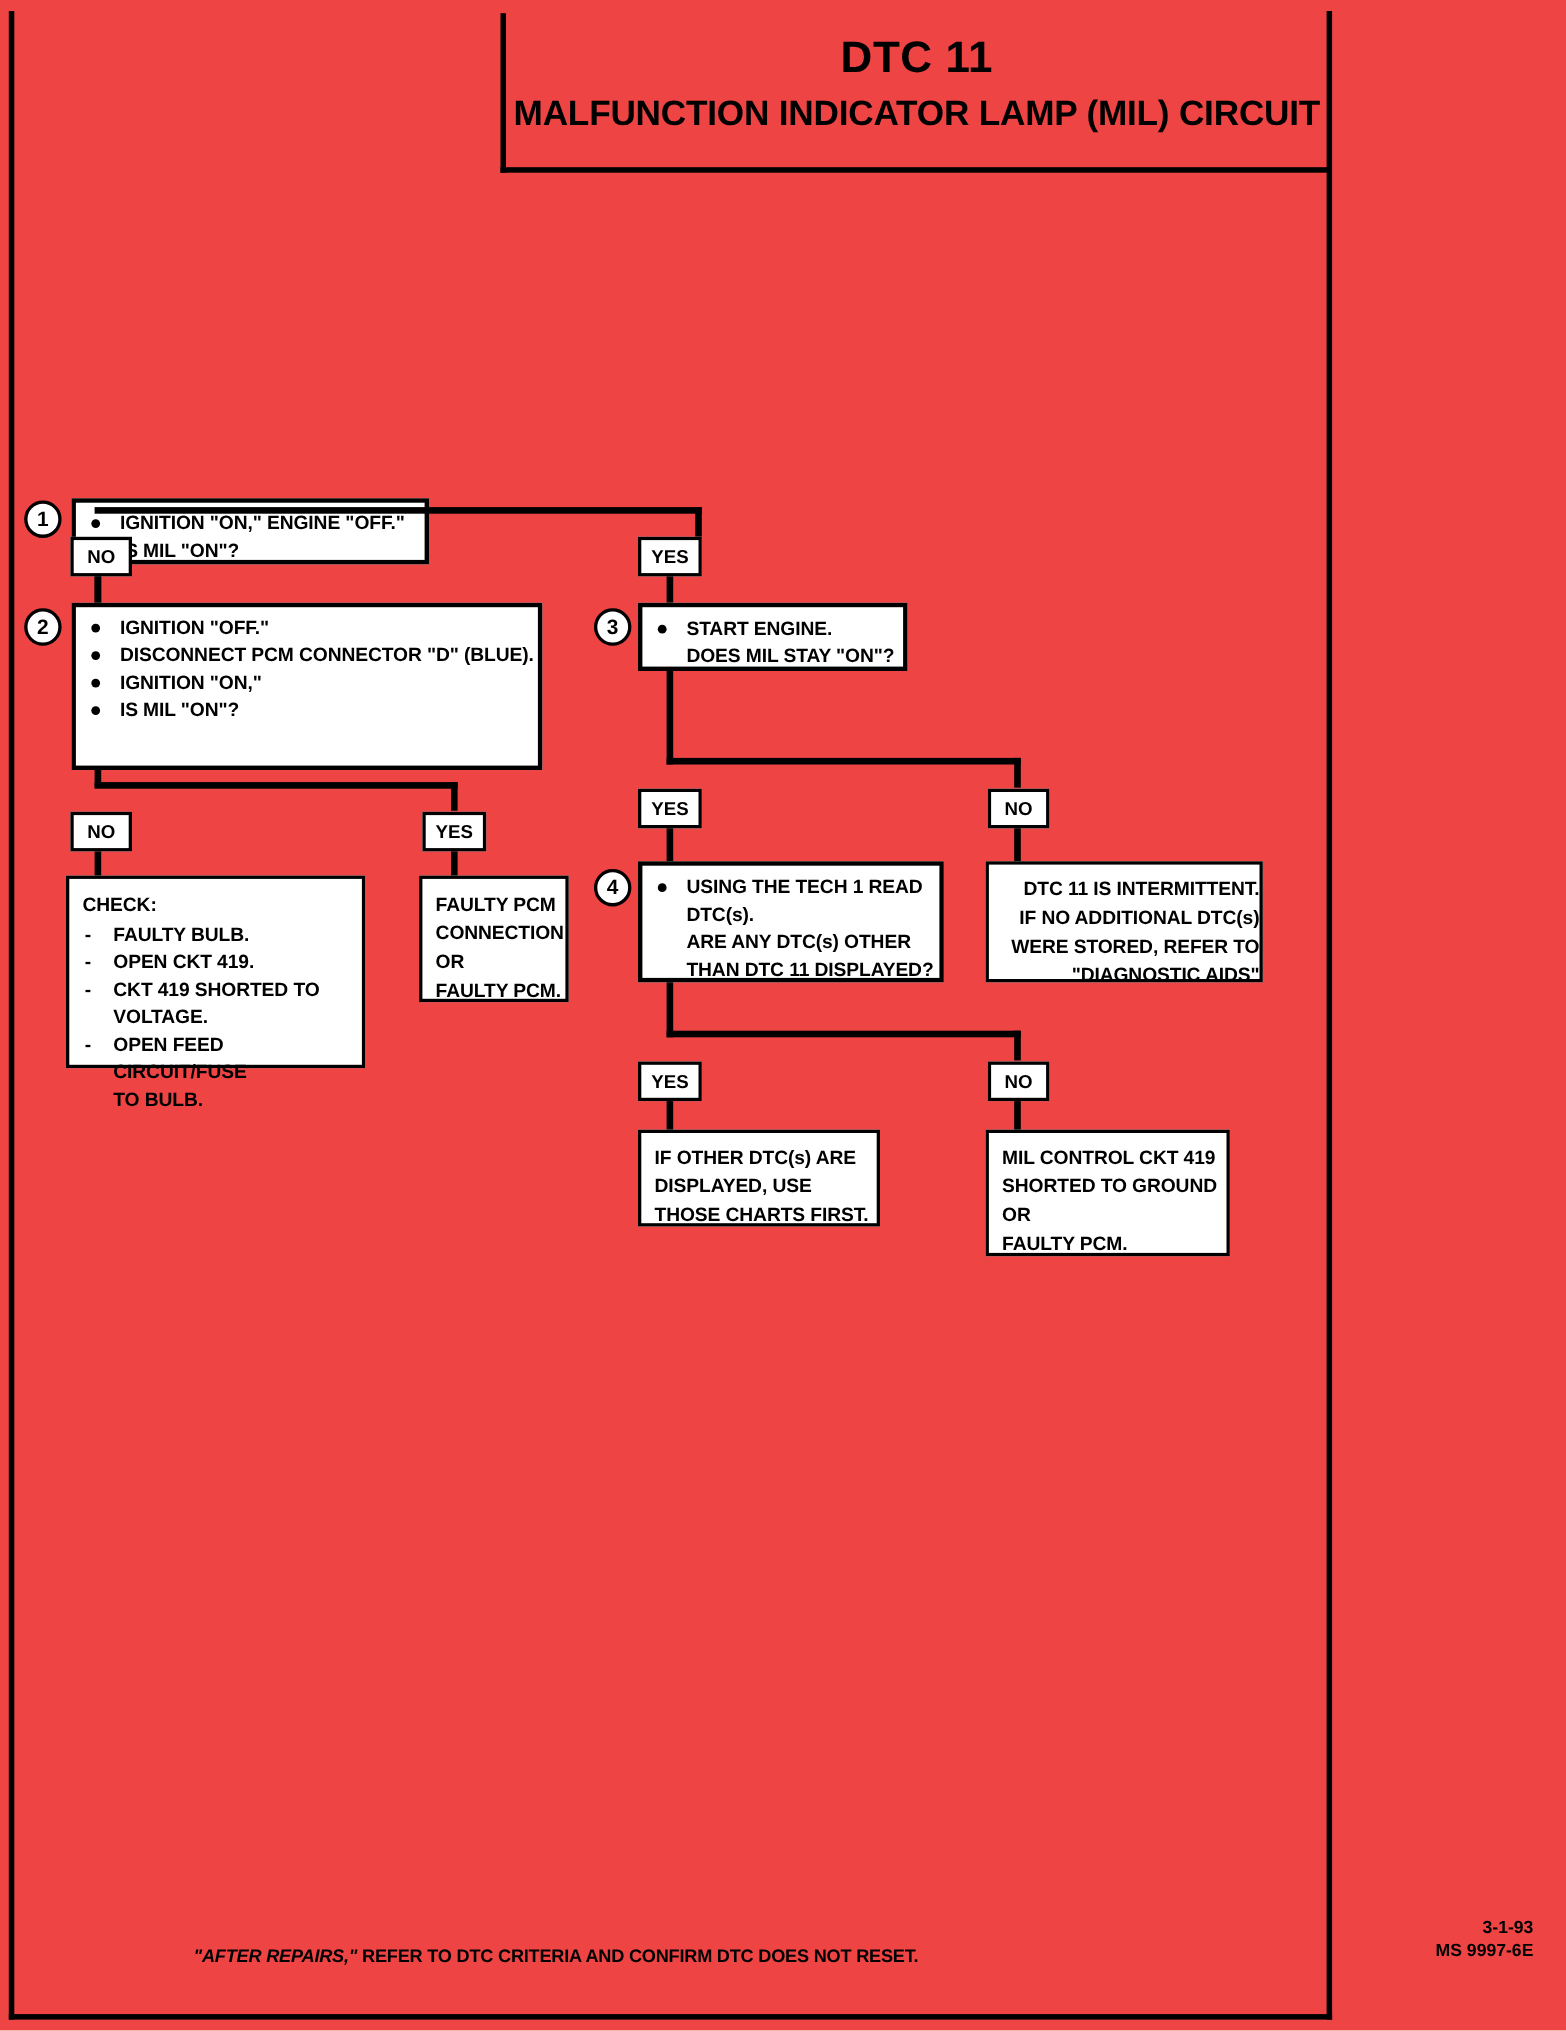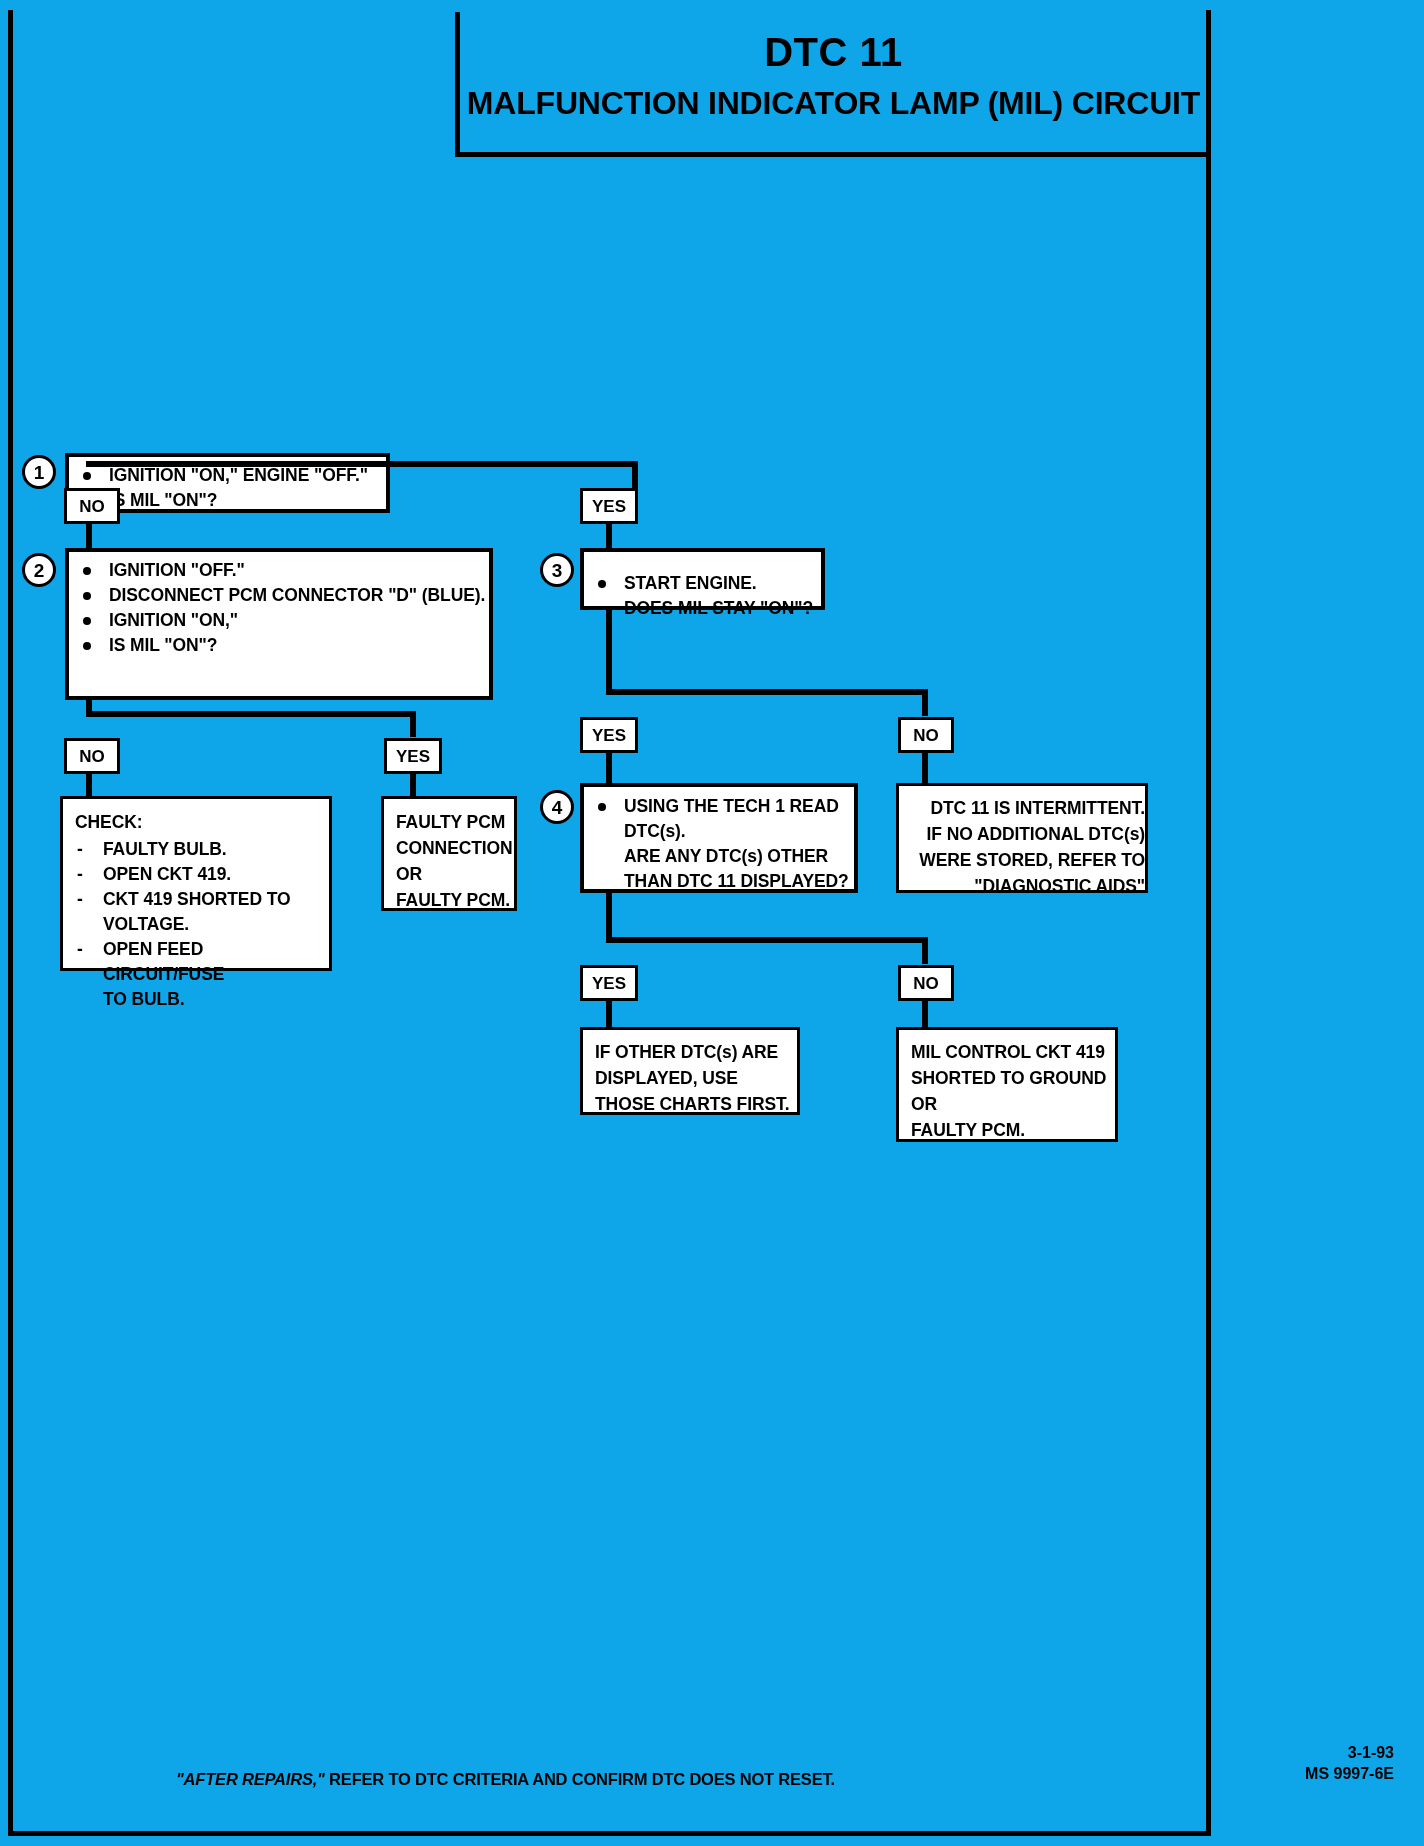--- a/index.html
+++ b/index.html
@@ -7,21 +7,21 @@
     padding: 0;
     background: #ffffff;
   }
   body {
     font-family: "Liberation Sans", sans-serif;
   }
   #page {
     position: relative;
     width: 1424px;
     height: 1846px;
-    background: #0ea5e9;
+    background: #ef4444;
     overflow: hidden;
   }
 
   
   .frame-left   { position:absolute; left:8px;  top:10px;  width:5px;  height:1826px; background:#000; }
   .frame-right  { position:absolute; left:1206px; top:10px; width:5px; height:1826px; background:#000; }
   .frame-bottom { position:absolute; left:8px;  top:1831px; width:1203px; height:5px; background:#000; }
 
   
   .title-box {
@@ -232,21 +232,21 @@
 
   <div class="box" style="left:381px; top:796px; width:136px; height:115px;">
     <div class="plain-lines" style="margin:10px 0 0 12px;">FAULTY PCM
 CONNECTION
 OR
 FAULTY PCM.</div>
   </div>
 
   <div class="step-num" style="left:540px; top:553px;">3</div>
   <div class="box thick" style="left:580px; top:548px; width:245px; height:62px;">
-    <ul class="bullets" style="margin-top:19px;">
+    <ul class="bullets" style="margin-top:7px;">
       <li>START ENGINE.
 DOES MIL STAY "ON"?</li>
     </ul>
   </div>
 
   <div class="ln" style="left:606px; top:610px; width:6px; height:85px;"></div>
   <div class="ln" style="left:606px; top:689px; width:322px; height:6px;"></div>
   <div class="ln" style="left:922px; top:689px; width:6px; height:27px;"></div>
 
   <div class="chip" style="left:580px; top:717px; width:58px; height:36px; line-height:31px;">YES</div>

